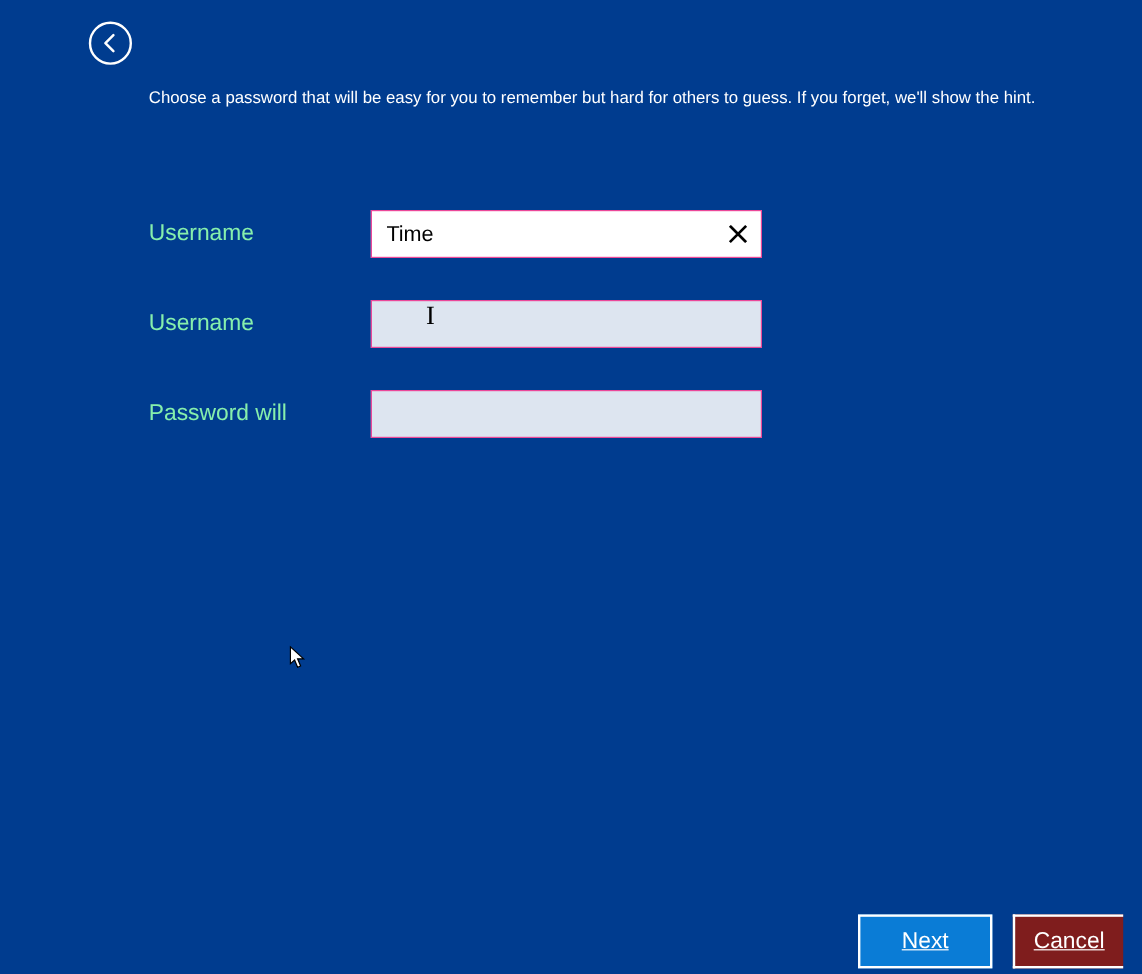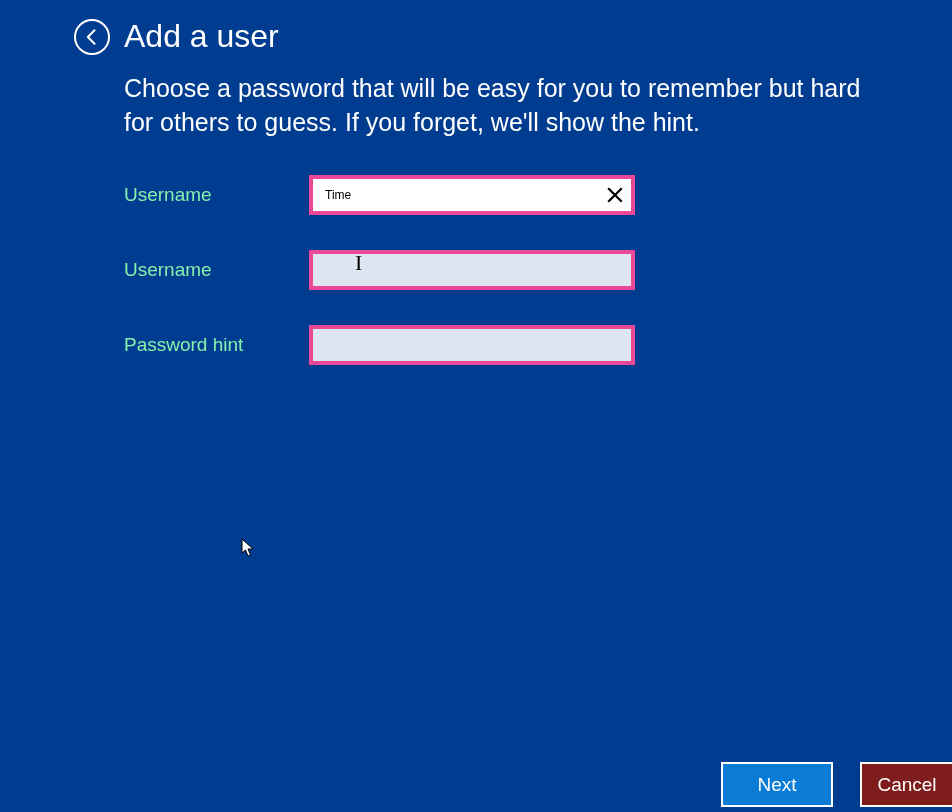--- a/index.html
+++ b/index.html
@@ -41,21 +41,21 @@
     }
     .title {
       font-size: 32px;
       font-weight: 400;
     }
     .description {
       position: absolute;
       top: 72px;
       left: 124px;
       width: 770px;
-      font-size: 25px;
+      font-size: 14px;
       line-height: 1.35;
       color: #ffffff;
     }
     .form {
       position: absolute;
       top: 175px;
       left: 124px;
     }
     .form-row {
       display: flex;
@@ -67,23 +67,23 @@
       font-size: 19px;
       color: #86efac;
     }
     .input-wrap {
       position: relative;
       width: 326px;
     }
     .text-input {
       width: 326px;
       height: 40px;
-      border: 4px solid #ec4899;
+      border: 1px solid #ec4899;
       padding: 0 12px;
-      font-size: 12px;
+      font-size: 18px;
       font-family: inherit;
       outline: none;
     }
     .text-input.active {
       background: #ffffff;
       color: #000000;
     }
     .text-input.inactive {
       background: #dde5f0;
       color: #000000;
@@ -102,25 +102,26 @@
       align-items: center;
       justify-content: center;
     }
     .clear-x svg {
       width: 18px;
       height: 18px;
     }
     .footer {
       position: absolute;
       bottom: 0;
-      right: 0;
-      display: flex;
-      gap: 27px;
+      right: 16px;
+      display: flex;
+      gap: 17px;
       padding-right: 0;
       padding-bottom: 5px;
+      text-decoration: underline;
     }
     .btn {
       min-width: 112px;
       height: 45px;
       font-size: 19px;
       font-family: inherit;
       cursor: pointer;
     }
     .btn-primary {
       background: #0a7cd6;
@@ -154,21 +155,20 @@
   </style>
 </head>
 <body>
 
 <div class="header">
   <button class="back-btn">
     <svg viewBox="0 0 24 24">
       <path d="M15 4 L7 12 L15 20" stroke="#ffffff" stroke-width="2.5" fill="none" stroke-linecap="round" stroke-linejoin="round"></path>
     </svg>
   </button>
-  <h1 class="title">Add a user</h1>
 </div>
 
 <p class="description">Choose a password that will be easy for you to remember but hard for others to guess. If you forget, we'll show the hint.</p>
 
 <div class="form">
 
   <div class="form-row">
     <label class="form-label">Username</label>
     <div class="input-wrap">
       <input type="text" class="text-input active" value="Time" style="">
@@ -182,21 +182,21 @@
 
   <div class="form-row">
     <label class="form-label">Username</label>
     <div class="input-wrap">
       <input type="password" class="text-input inactive" value="" style="">
     </div>
   </div>
 
 
   <div class="form-row">
-    <label class="form-label">Password hint</label>
+    <label class="form-label">Password will</label>
     <div class="input-wrap">
       <input type="text" class="text-input inactive" value="" style="">
     </div>
   </div>
 
 </div>
 
 <div class="footer">
   <button class="btn btn-primary">Next</button>
   <button class="btn btn-secondary">Cancel</button>

